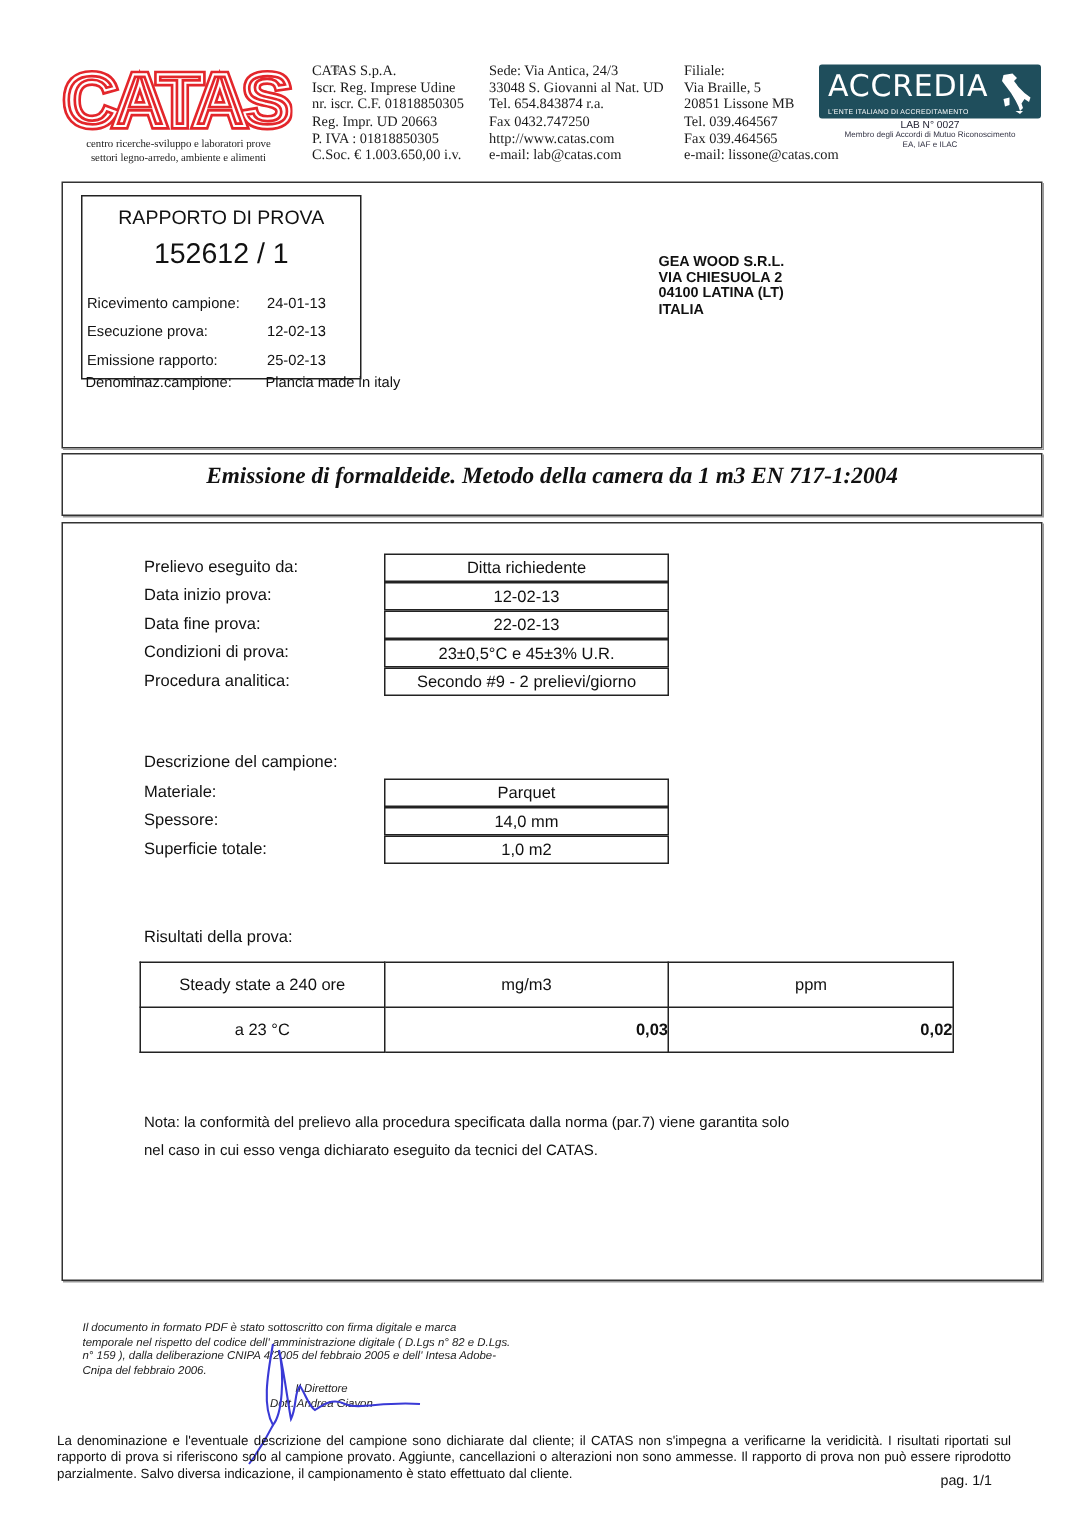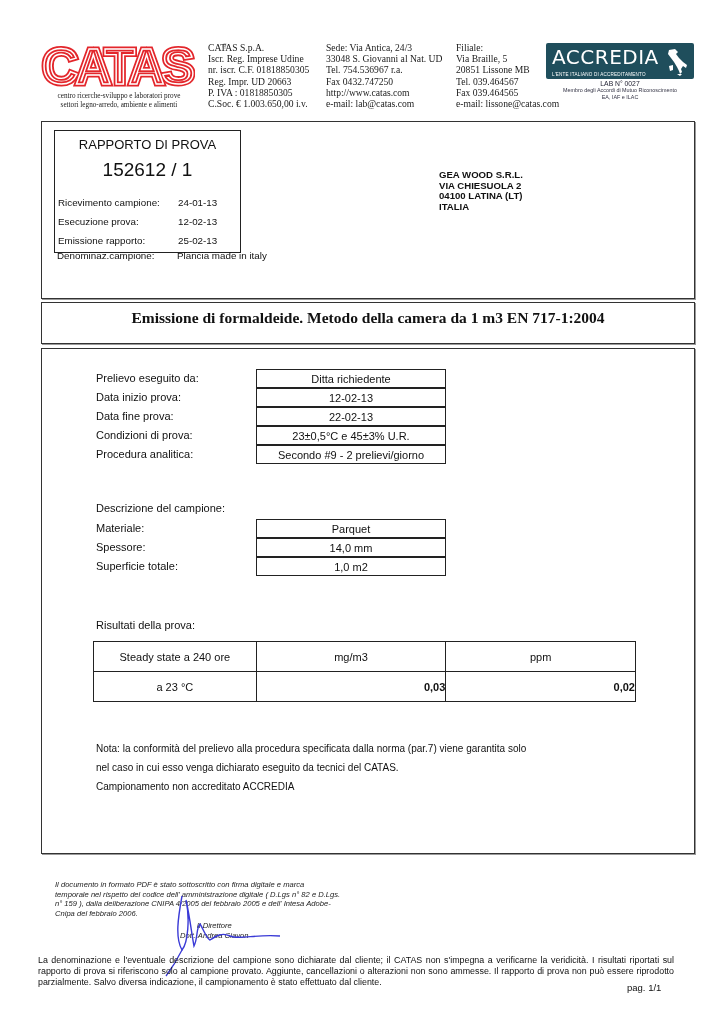--- a/index.html
+++ b/index.html
@@ -36,21 +36,21 @@
   .rdp-number { position: absolute; top: 28px; width: 100%; text-align: center; font-size: 19px; }
   .rdp-row { position: absolute; left: 3px; font-size: 9.8px; }
   .rdp-row .v { position: absolute; left: 120px; white-space: nowrap; }
   .rdp-row .k { white-space: nowrap; }
 
   .denom { position: absolute; left: 15px; top: 128px; font-size: 9.8px; white-space: nowrap; }
   .denom .v { position: absolute; left: 120px; }
 
   .client { position: absolute; left: 397px; top: 48px; font-size: 9.6px; font-weight: bold; line-height: 10.5px; }
 
-  .doc-title { position: absolute; top: 6px; width: 100%; text-align: center; font-family: "Liberation Serif", serif; font-weight: bold; font-size: 15.5px; }
+  .doc-title { position: absolute; top: 6px; width: 100%; text-align: center; font-family: "Liberation Serif", serif; font-weight: bold; font-size: 15.5px; font-style: italic; }
 
   .kv { position: absolute; left: 54px; font-size: 11px; }
   .kv-row { position: relative; height: 19px; }
   .kv-row .k { position: absolute; left: 0; top: 3px; white-space: nowrap; }
   .kv-row .v { position: absolute; left: 160px; width: 190px; height: 19px; border: 1.3px solid #222; border-top-width: 0.6px; border-bottom-width: 0.6px; text-align: center; line-height: 18px; white-space: nowrap; }
   .kv-row.first .v { border-top-width: 1.3px; }
   .kv-row.last .v { border-bottom-width: 1.3px; }
   .kv-sampling { top: 20px; }
   .kv-sample { top: 170px; }
   .section-label { position: absolute; left: 54px; font-size: 11px; white-space: nowrap; }
@@ -89,21 +89,21 @@
   <div>Iscr. Reg. Imprese Udine</div>
   <div>nr. iscr. C.F. 01818850305</div>
   <div>Reg. Impr. UD 20663</div>
   <div>P. IVA : 01818850305</div>
   <div>C.Soc. € 1.003.650,00 i.v.</div>
 </div>
 
 <div class="head-col col-sede">
   <div>Sede: Via Antica, 24/3</div>
   <div>33048 S. Giovanni al Nat. UD</div>
-  <div>Tel.  754.536967 r.a.</div>
+  <div>Tel.  654.843874 r.a.</div>
   <div>Fax  0432.747250</div>
   <div>http://www.catas.com</div>
   <div>e-mail: lab@catas.com</div>
 </div>
 
 <div class="head-col col-filiale">
   <div>Filiale:</div>
   <div>Via Braille, 5</div>
   <div>20851 Lissone MB</div>
   <div>Tel.  039.464567</div>
@@ -214,21 +214,20 @@
       <td>a 23 °C</td>
       <td class="b">0,03</td>
       <td class="b">0,02</td>
     </tr>
   </tbody>
     </table>
 
   <div class="note">
     <div>Nota: la conformità del prelievo alla procedura specificata dalla norma (par.7) viene garantita solo</div>
     <div>nel caso in  cui esso venga dichiarato eseguito da tecnici del CATAS.</div>
-    <div>Campionamento non accreditato ACCREDIA</div>
   </div>
 </div>
 
 <div class="digital">
   <div>Il documento in formato PDF è stato sottoscritto con  firma digitale e marca</div>
   <div>temporale nel rispetto del codice dell' amministrazione digitale ( D.Lgs n° 82 e D.Lgs.</div>
   <div>n° 159 ), dalla deliberazione CNIPA 4/2005 del febbraio 2005  e  dell' Intesa Adobe-</div>
   <div>Cnipa del febbraio 2006.</div>
 </div>
 

